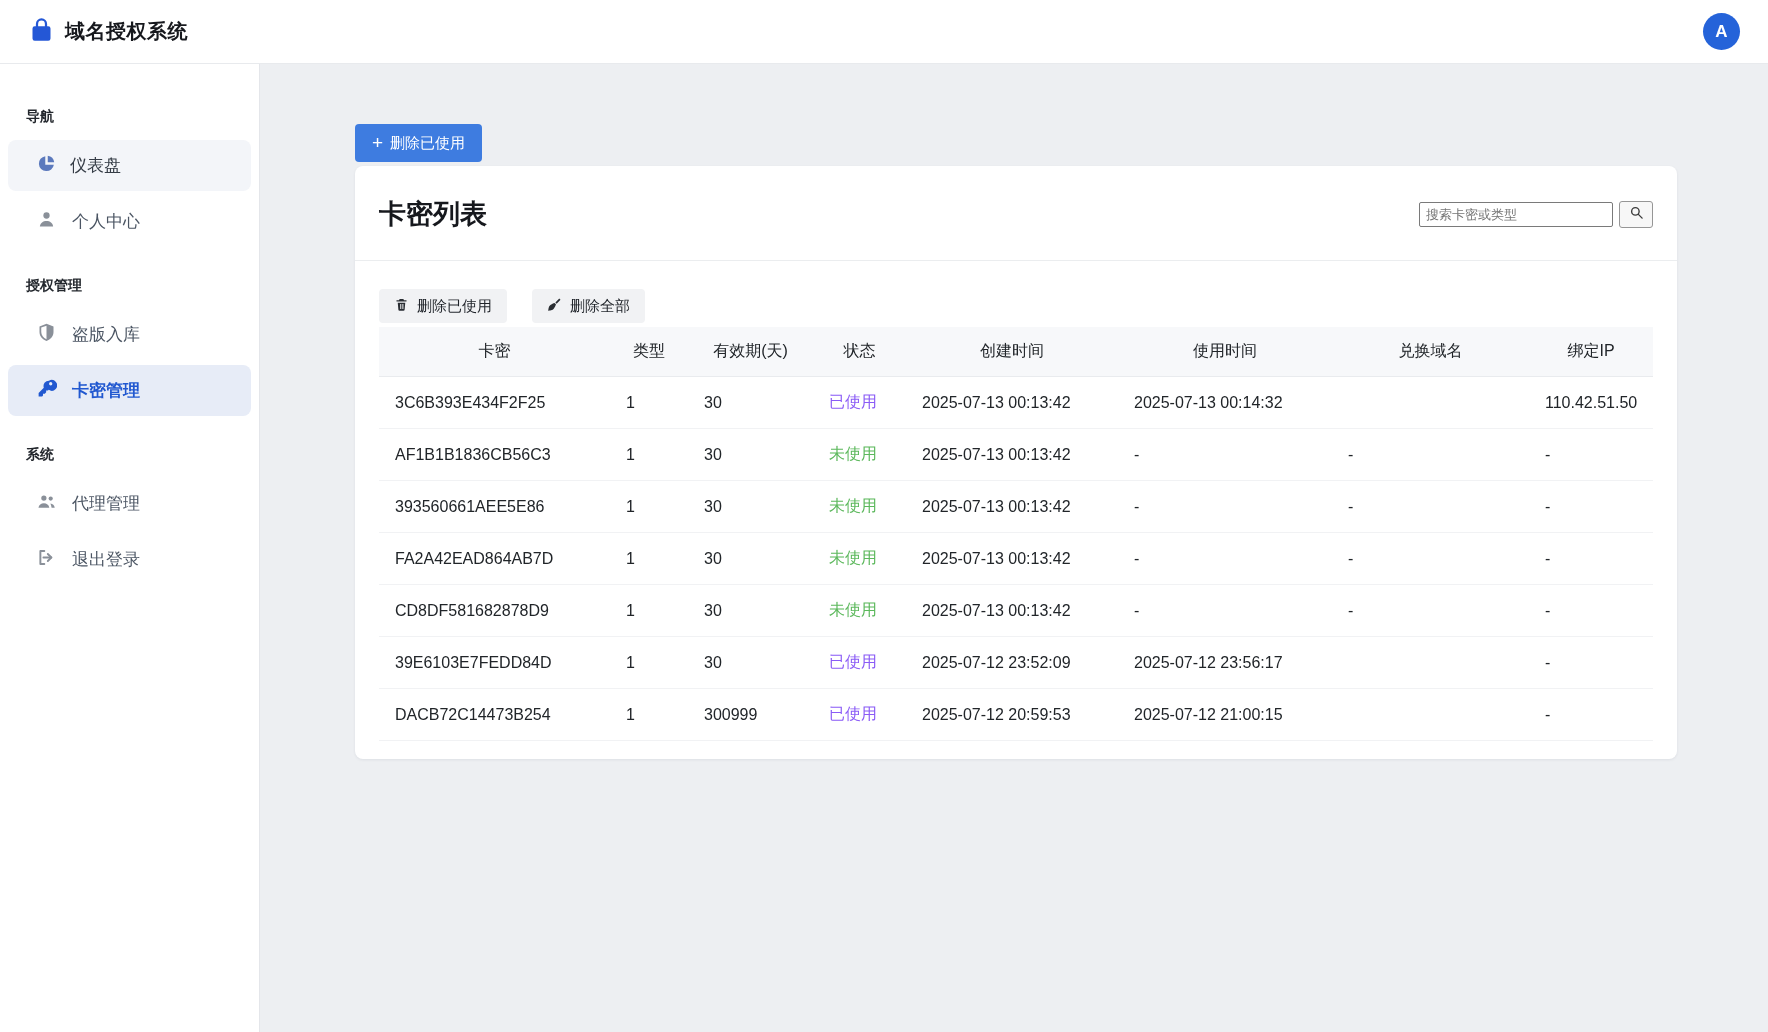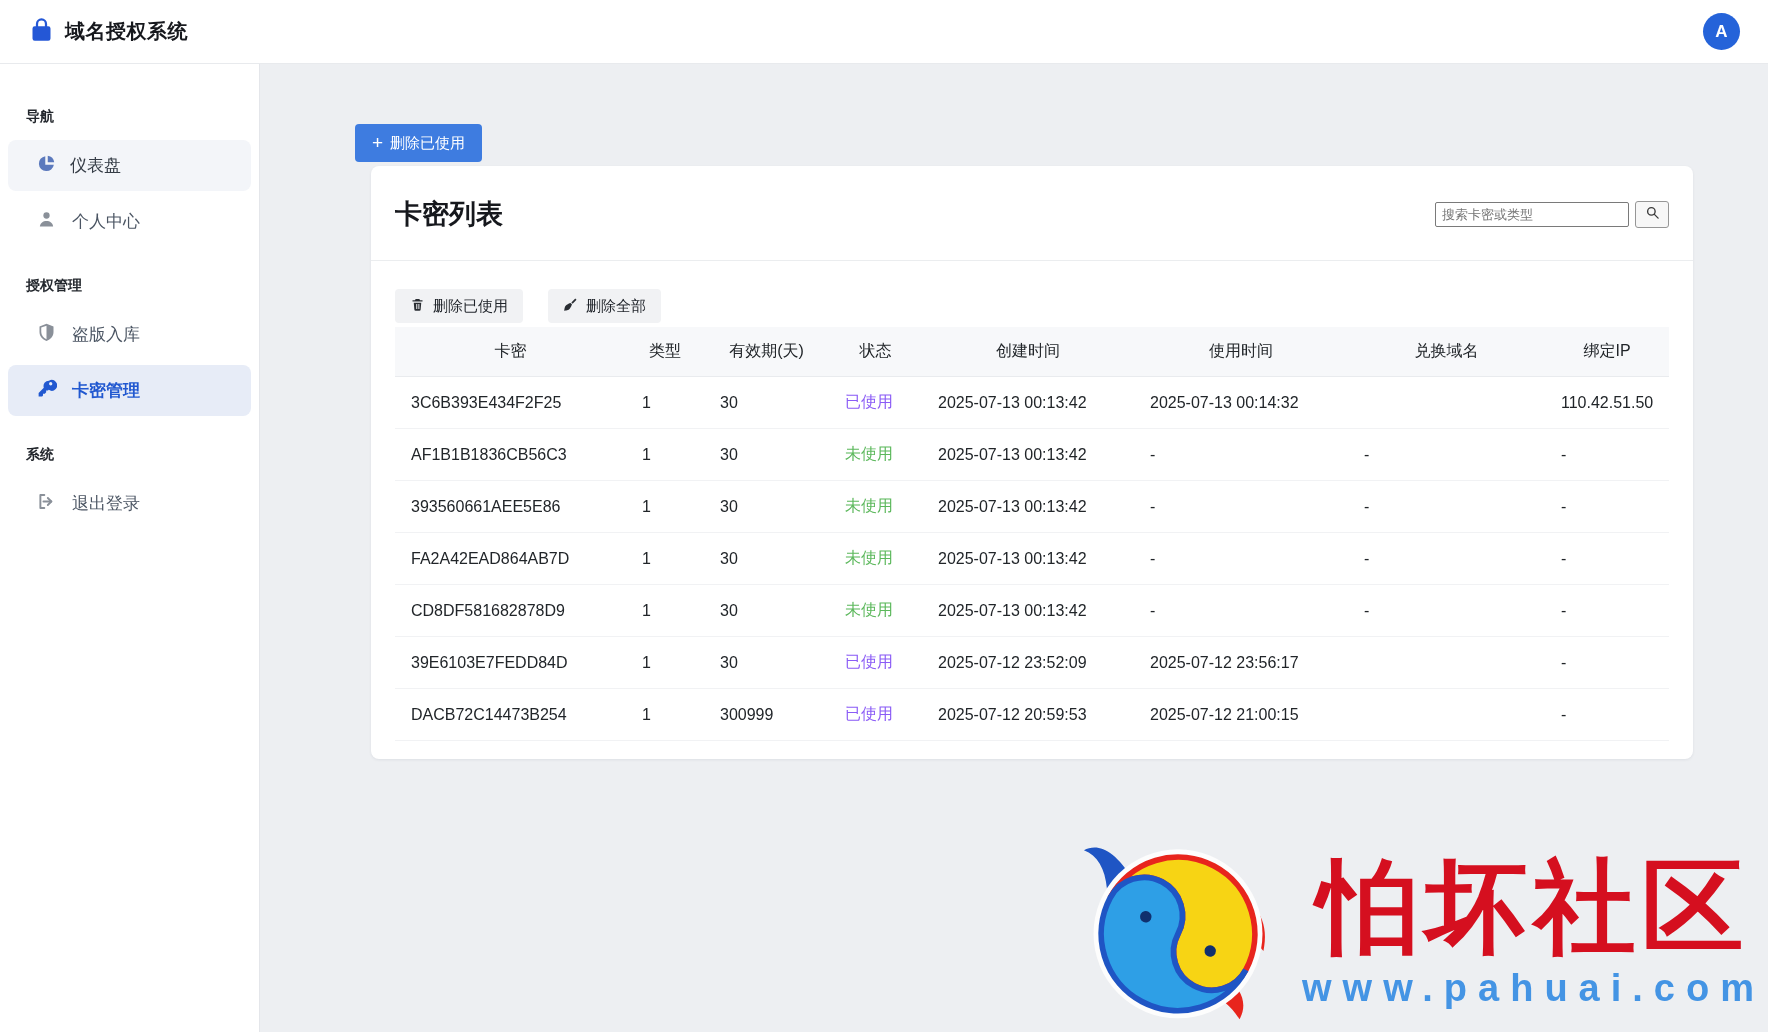--- a/index.html
+++ b/index.html
@@ -34,21 +34,21 @@
   .nav-item.active svg { color:#2158d0; }
   .nav-item.active .nav-label { font-weight:bold; }
 
   
   .btn-generate { display:inline-flex; align-items:center; gap:7px; height:38px; padding:0 17px;
     background:#3e7ce0; color:#fff; border:none; border-radius:4px; font-size:15px; cursor:pointer;
     font-family:inherit; margin-bottom:4px; }
   .btn-generate .plus { font-size:19px; font-weight:400; line-height:1; margin-top:-2px; }
 
   
-  .card { background:#fff; border-radius:8px; box-shadow:0 1px 3px rgba(20,30,50,.07); width:1322px; padding-bottom:18px;margin-left:16px; }
+  .card { background:#fff; border-radius:8px; box-shadow:0 1px 3px rgba(20,30,50,.07); width:1322px; padding-bottom:18px; }
   .card-header { display:flex; align-items:center; justify-content:space-between;
     padding:30px 24px 28px; border-bottom:1px solid #ebedef; }
   .card-title { font-size:27px; font-weight:bold; color:#16181d; }
   .search-wrap { display:flex; align-items:center; gap:6px; }
   .search-input { width:194px; height:25px; border:1px solid #7a7a7a; border-radius:2px;
     font-size:13px; padding:1px 6px; color:#333; font-family:inherit; background:#fff; }
   .search-input::placeholder { color:#757575; }
   .search-btn { width:34px; height:27px; border:1px solid #969696; background:#f7f7f7; border-radius:3px;
     display:flex; align-items:center; justify-content:center; cursor:pointer; }
   .search-btn svg { width:15px; height:15px; }
@@ -122,20 +122,29 @@
       <div class="nav-item active">
         <span><svg viewBox="0 0 24 24" fill="currentColor">
               <path d="M14.8 3a6.2 6.2 0 0 0-5.9 8.1L3 17v4h4l1-1v-2.1h2.1l1.5-1.5v-2.1h2.1l.8-.8A6.2 6.2 0 1 0 14.8 3zm2 5.5a1.9 1.9 0 1 1 0-3.8 1.9 1.9 0 0 1 0 3.8z"></path>
             </svg></span>
         <span class="nav-label">卡密管理</span>
       </div>
     </div>
 
     <div class="nav-section">
       <div class="nav-section-label">系统</div>
+      <div class="nav-item">
+        <span><svg viewBox="0 0 24 24" fill="currentColor">
+              <circle cx="9" cy="8" r="3"></circle>
+              <path d="M2.8 19c.5-3.2 3-5 6.2-5s5.7 1.8 6.2 5H2.8z"></path>
+              <circle cx="16.8" cy="8.6" r="2.4"></circle>
+              <path d="M16.4 14.2c2.8.3 4.6 2 5 4.8h-3.6c-.2-1.9-.7-3.5-1.4-4.8z"></path>
+            </svg></span>
+        <span class="nav-label">代理管理</span>
+      </div>
       <div class="nav-item">
         <span><svg viewBox="0 0 24 24" fill="none" stroke="currentColor" stroke-width="2.2" stroke-linecap="round" stroke-linejoin="round">
               <path d="M9.5 4.5H5v15h4.5"></path>
               <path d="M13.5 8l4 4-4 4"></path>
               <path d="M8.5 12h9"></path>
             </svg></span>
         <span class="nav-label">退出登录</span>
       </div>
     </div>
   </aside>
@@ -266,34 +275,14 @@
     <td class="status-used">已使用</td>
     <td>2025-07-12 20:59:53</td>
     <td>2025-07-12 21:00:15</td>
     <td></td>
     <td>-</td>
   </tr>
           </tbody>
       </table>
     </section>
 
-    <div class="watermark">
-      <span>
-        <svg viewBox="0 0 210 200">
-          <path d="M58 48 C38 14 20 10 7 17 C21 22 29 36 31 57 C39 50 50 47 58 48 Z" fill="#1f55c4"></path>
-          <path d="M163 62 C190 72 200 95 194 122 C183 108 170 100 156 98 Z" fill="#e8251d"></path>
-          <path d="M152 148 C174 162 177 179 169 193 C161 180 150 171 139 167 Z" fill="#e8251d"></path>
-          <circle cx="105" cy="104" r="88" fill="#fdfdfd"></circle>
-          <g transform="rotate(-62 105 104)">
-            <path d="M105,24 a80,80 0 0 1 0,160 a40,40 0 0 1 0,-80 a40,40 0 0 0 0,-80 z" fill="#f7d414" stroke="#e8251d" stroke-width="6"></path>
-            <path d="M105,184 a80,80 0 0 1 0,-160 a40,40 0 0 1 0,80 a40,40 0 0 0 0,80 z" fill="#2e9fe6" stroke="#1f55c4" stroke-width="6"></path>
-            <circle cx="105" cy="66" r="6" fill="#10306e"></circle>
-            <circle cx="105" cy="142" r="6" fill="#10306e"></circle>
-          </g>
-        </svg>
-      </span>
-      <div class="wm-text">
-        <div class="wm-title">怕坏社区</div>
-        <div class="wm-url">www.pahuai.com</div>
-      </div>
-    </div>
   </main>
 </div>
 
 </body></html>

